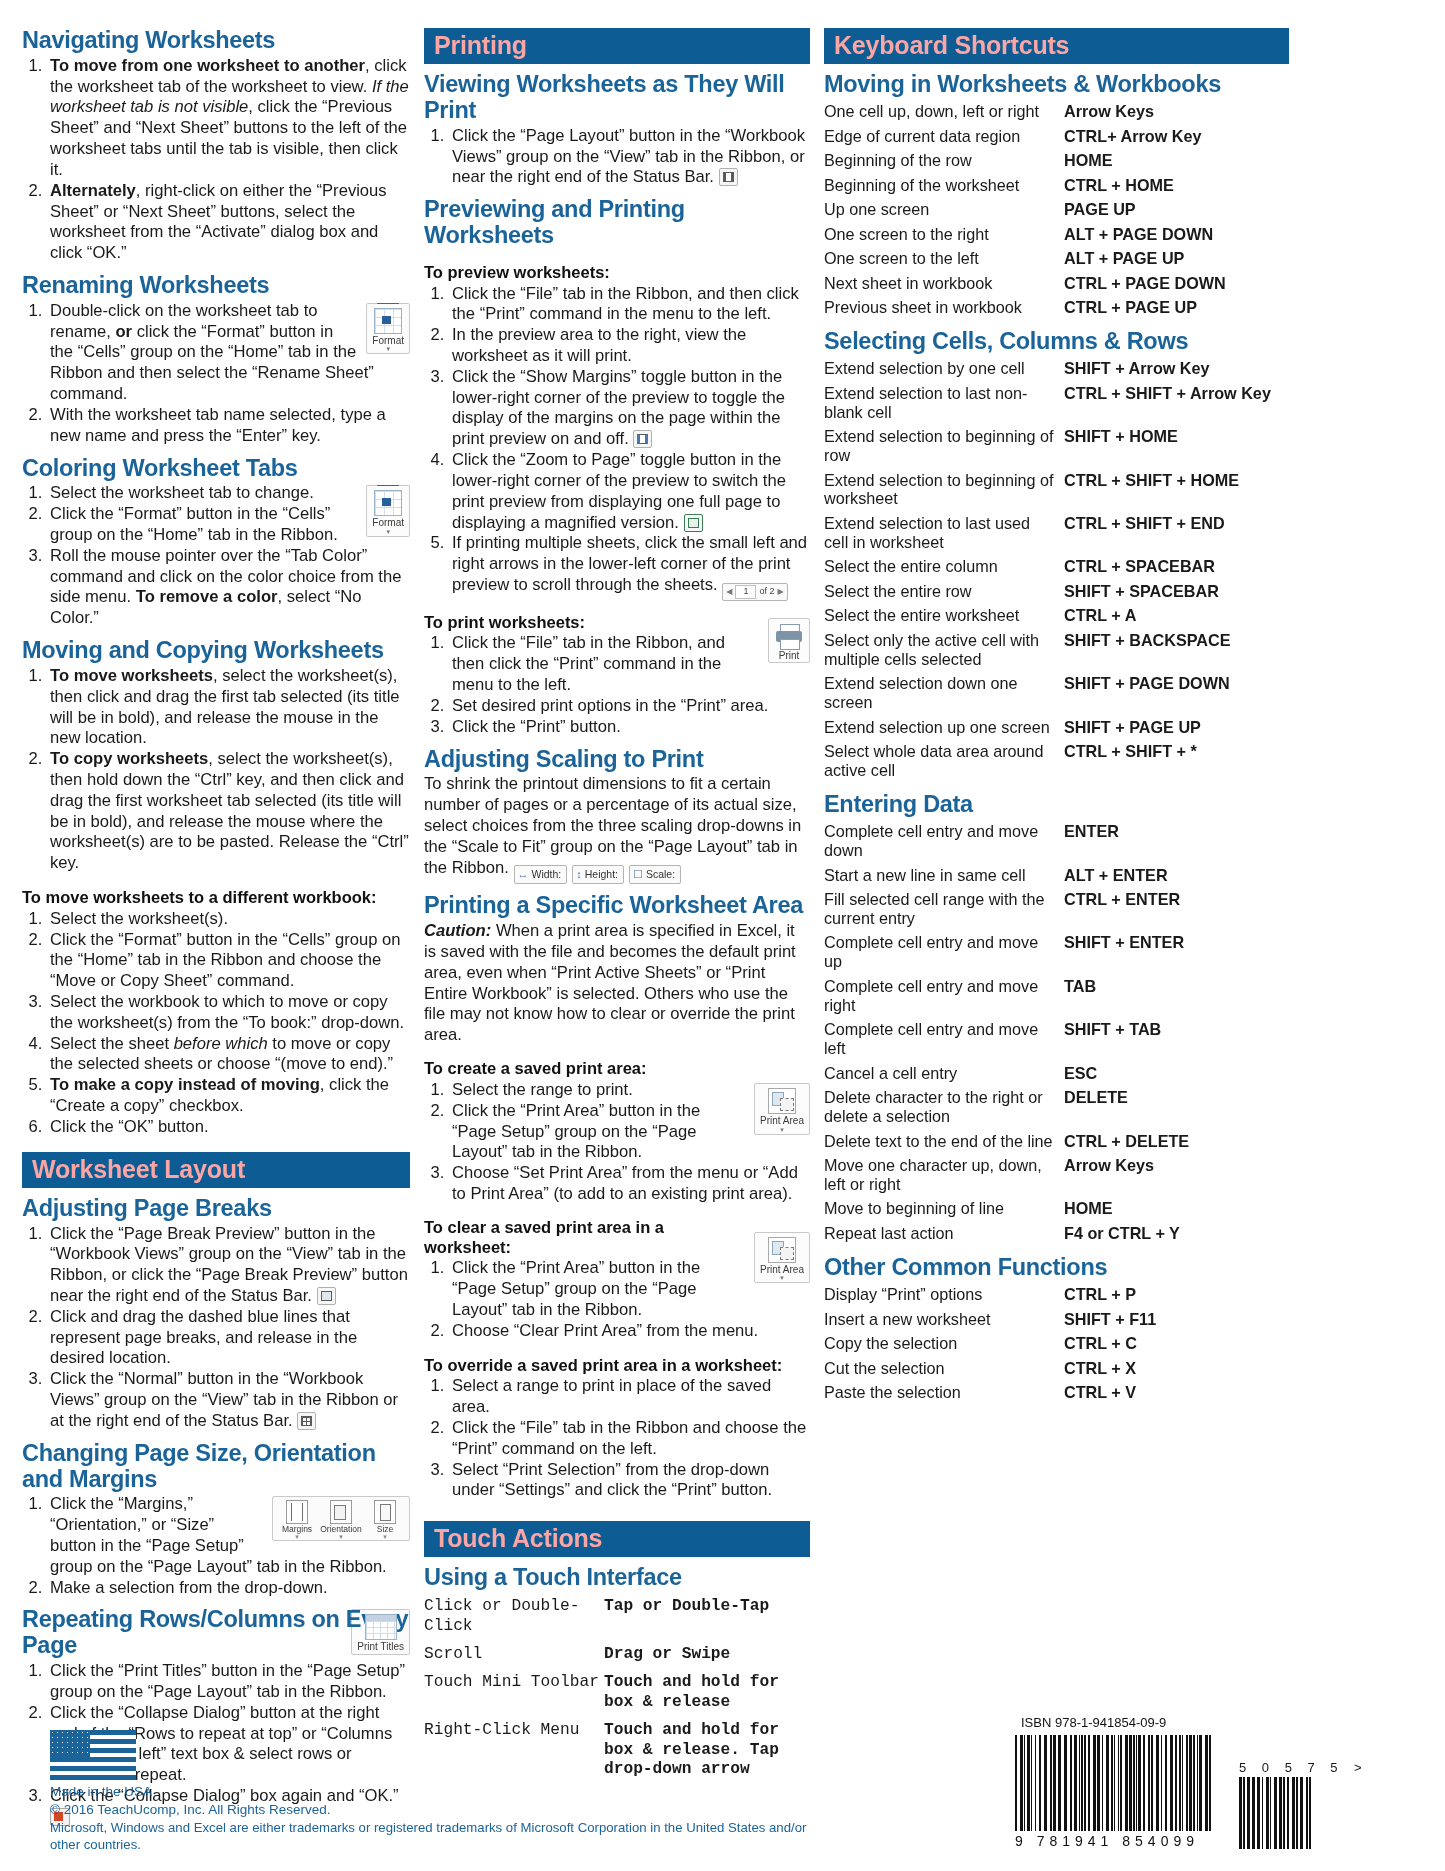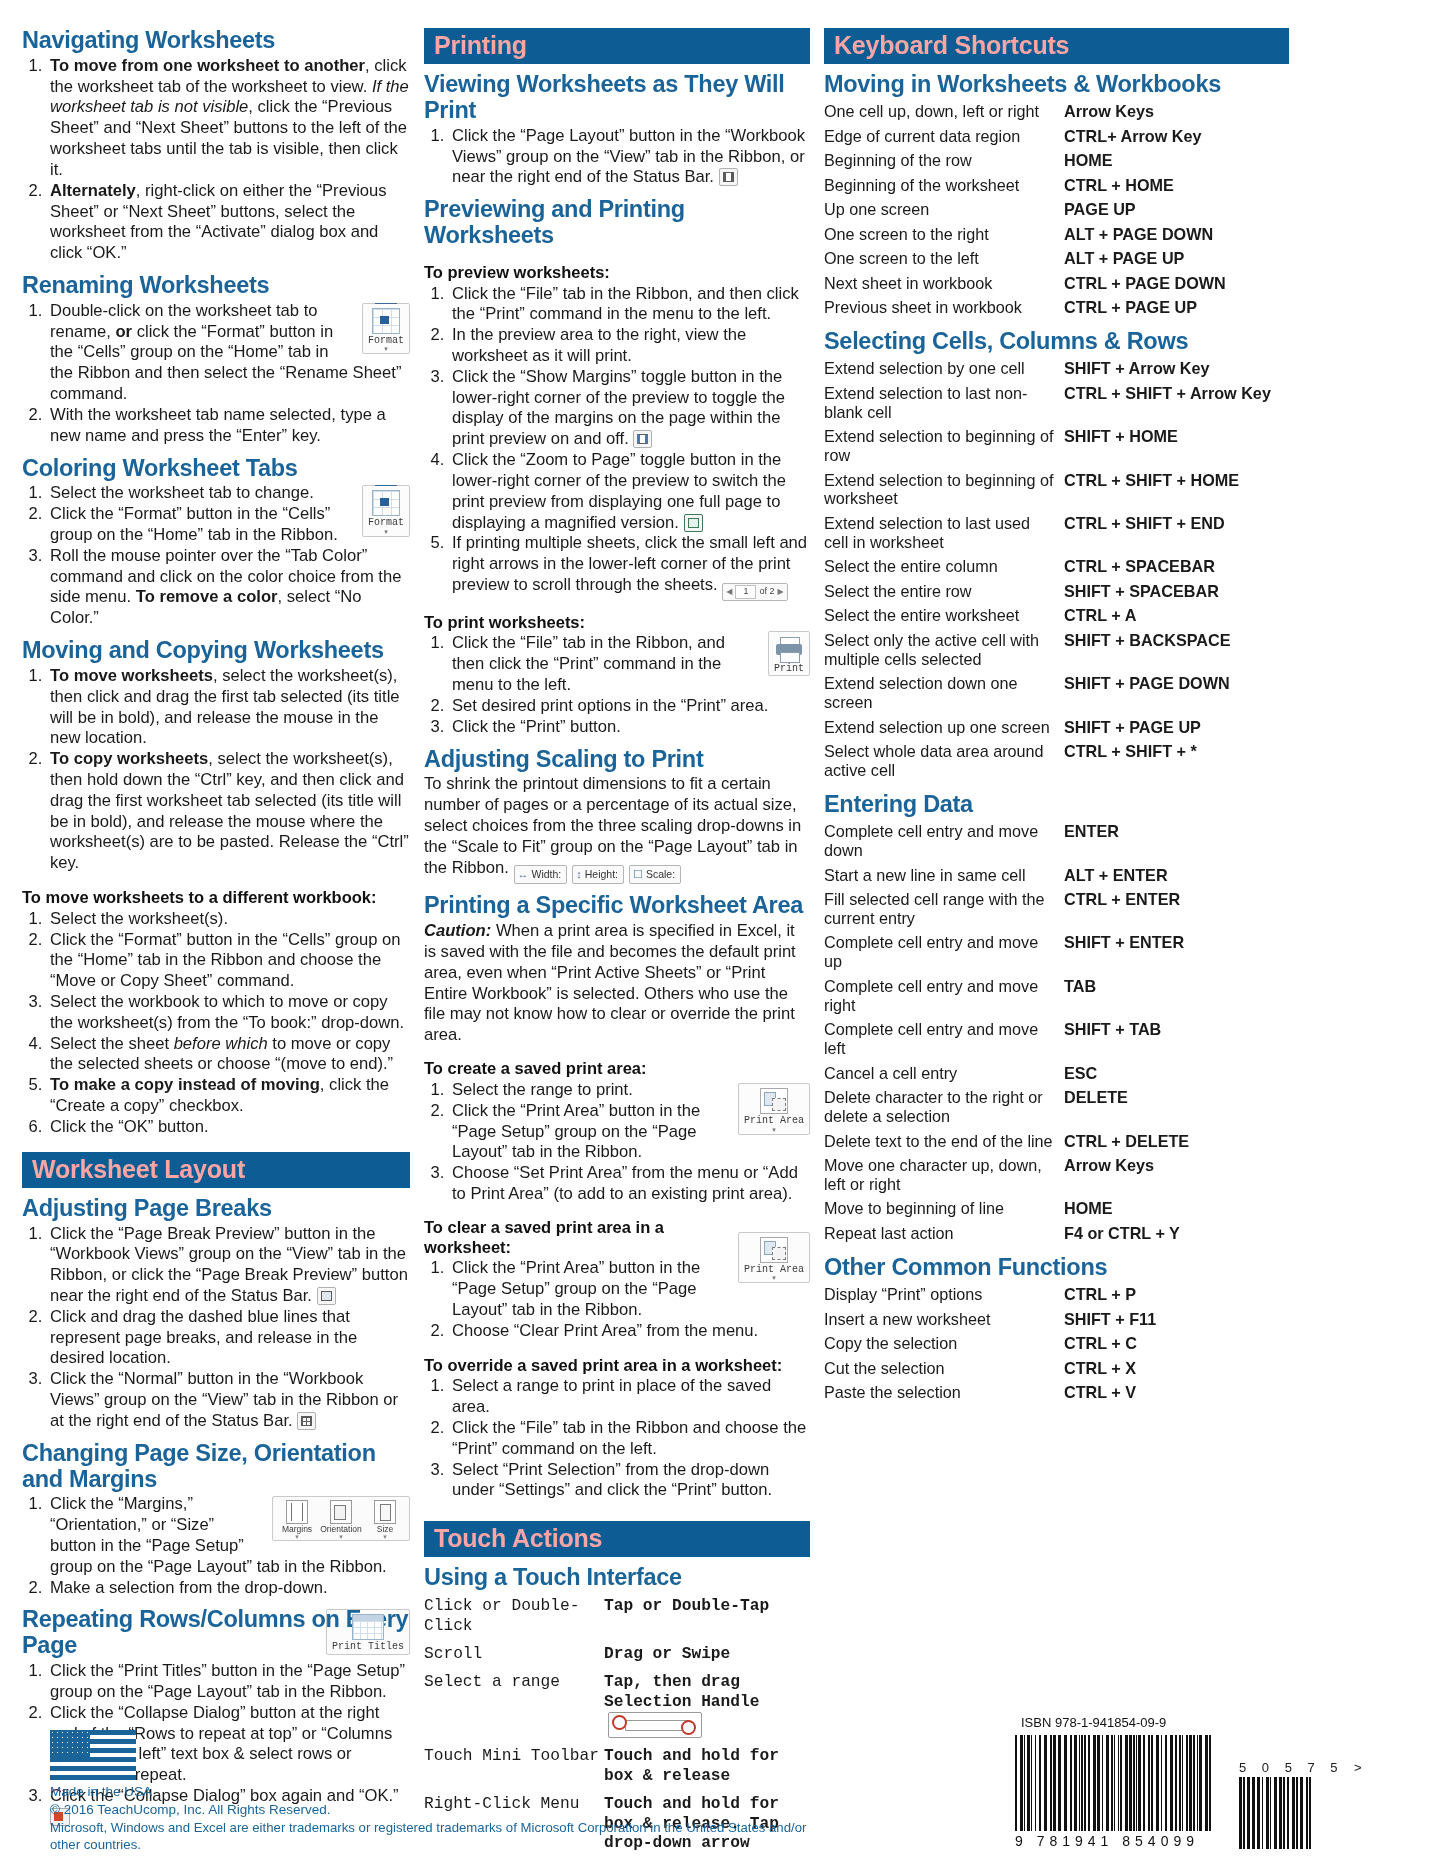--- a/index.html
+++ b/index.html
@@ -106,21 +106,21 @@
     border:1px solid #c9c9c9;
     background:#fcfcfc;
     border-radius:2px;
     text-align:center;
     font-size:10px;
     color:#3a3a3a;
     padding:4px 5px 1px 5px;
     margin:2px 0 2px 8px;
     line-height:1.05;
   }
-  .btncard .cap { display:block; margin-top:2px; font-size:10px;font-family:Liberation Mono, monospace; }
+  .btncard .cap { display:block; margin-top:2px; font-size:10px; }
   .btncard .caret { display:block; font-size:7px; color:#777; line-height:6px; }
   .fmtico {
     width:26px;height:24px;margin:0 auto;
     border:1px solid #9bb3c9;
     background:
       linear-gradient(to right,#cfdded 1px,transparent 1px) 0 0/9px 100%,
       linear-gradient(to bottom,#cfdded 1px,transparent 1px) 0 0/100% 8px,
       #ffffff;
     position:relative;
   }
@@ -343,21 +343,21 @@
         <span class="pagenav">
           <span class="arrow">◀</span>
           <span class="box">1</span>
           <span>of 2</span>
           <span class="arrow">▶</span>
         </span>
       </li>
     </ol>
 
     <div class="clearfix">
-      <div class="btncard" style="margin-top:18px;">
+      <div class="btncard" style="margin-top:5px;">
         <div class="printico">
           <span class="top"></span>
               <span class="body"></span>
               <span class="out"></span>
         </div>
         <span class="cap">Print</span>
       </div>
       <h3 class="subhead" style="margin-top:12px;">To print worksheets:</h3>
       <ol class="steps">
         <li>Click the “File” tab in the Ribbon, and then click the “Print” command in the menu to the left.</li>
@@ -429,29 +429,20 @@
       <tbody>
         <tr>
           <td class="a">Click or Double-Click</td>
           <td class="b">Tap or Double-Tap</td>
         </tr>
         <tr>
           <td class="a">Scroll</td>
           <td class="b">Drag or Swipe</td>
         </tr>
         <tr>
-          <td class="a">Select a range</td>
-          <td class="b">
-            <span>Tap, then drag Selection Handle</span>
-            <span class="selhandle">
-              <span class="bar"></span><span class="circ c1"></span><span class="circ c2"></span>
-            </span>
-          </td>
-        </tr>
-        <tr>
           <td class="a">Touch Mini Toolbar</td>
           <td class="b">Touch and hold for box &amp; release</td>
         </tr>
         <tr>
           <td class="a">Right-Click Menu</td>
           <td class="b">Touch and hold for box &amp; release. Tap drop-down arrow</td>
         </tr>
       </tbody>
     </table>
 

